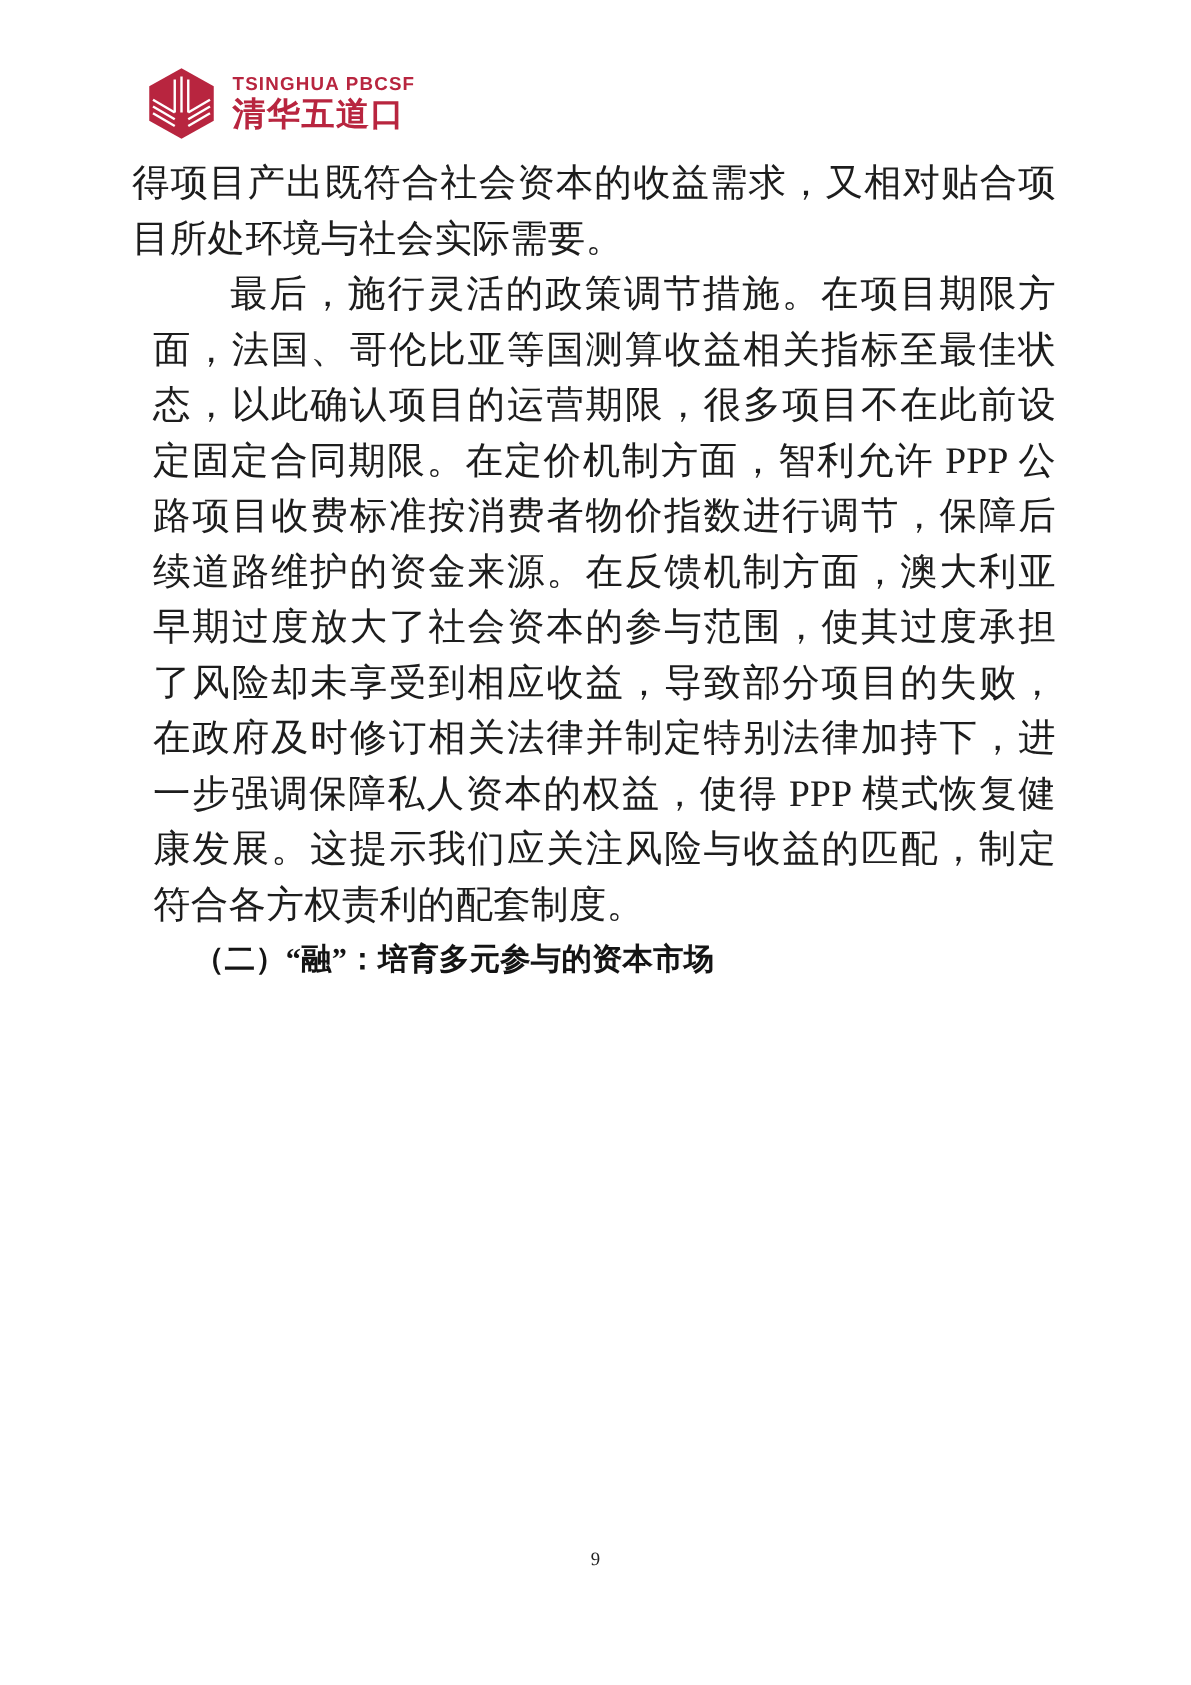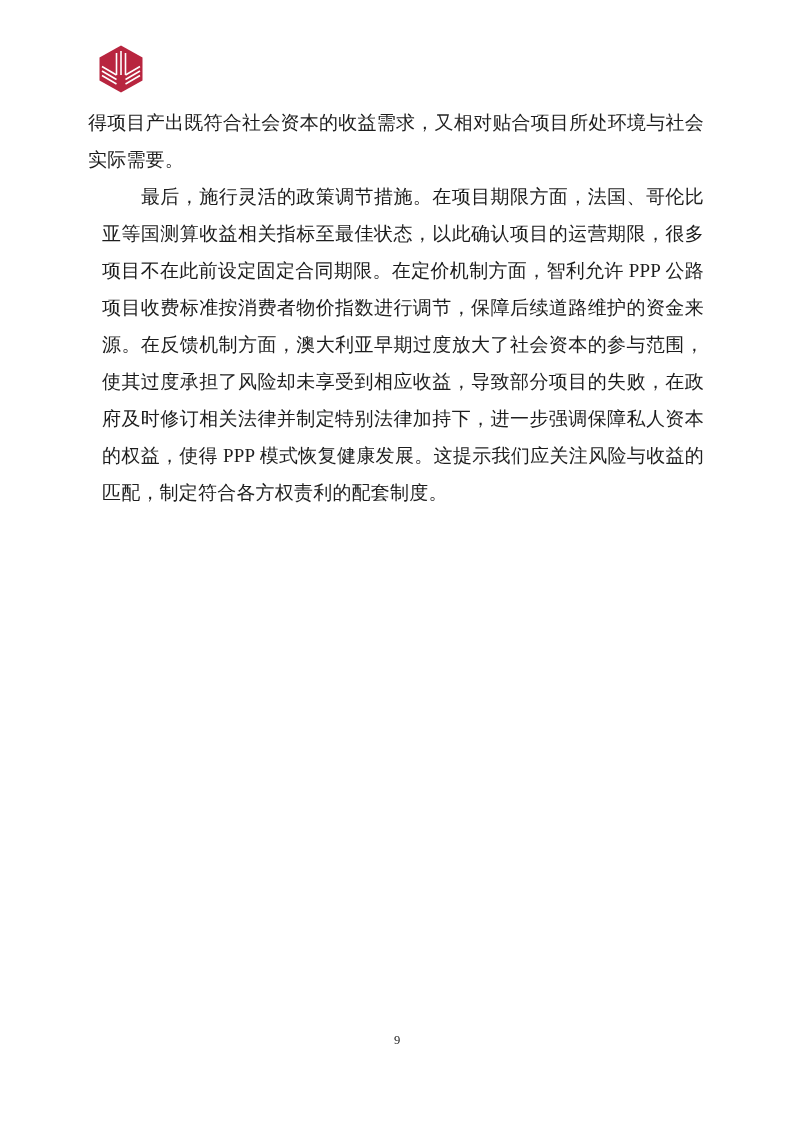--- a/index.html
+++ b/index.html
@@ -67,21 +67,21 @@
   
   .content {
     position: absolute;
     left: 88px;
     top: 104px;
     width: 616px;
   }
 
   p.para {
     margin: 0 0 0 0;
-    font-size: 19px;
+    font-size: 25px;
     line-height: 37px;
     text-align: justify;
     text-justify: inter-ideograph;
     letter-spacing: 0.2px;
     text-indent: 0;
     color: #1d1d1d;
   }
 
   p.para.indent {
     text-indent: 2.05em;
@@ -136,29 +136,34 @@
         <line x1="41" y1="62" x2="12" y2="45"></line>
         <line x1="41" y1="71" x2="12" y2="54"></line>
         <line x1="41" y1="80" x2="12" y2="63"></line>
 
         <line x1="59" y1="62" x2="88" y2="45"></line>
         <line x1="59" y1="71" x2="88" y2="54"></line>
         <line x1="59" y1="80" x2="88" y2="63"></line>
       </g>
     </svg>
 
+    <div class="logo-text">
+      <div class="logo-en">TSINGHUA PBCSF</div>
+      <div class="logo-cn">清华五道口</div>
+    </div>
   </div>
 
   <div class="content">
 
     <p class="para">得项目产出既符合社会资本的收益需求，又相对贴合项目所处环境与社会实际需要。</p>
 
     <p class="para indent">最后，施行灵活的政策调节措施。在项目期限方面，法国、哥伦比亚等国测算收益相关指标至最佳状态，以此确认项目的运营期限，很多项目不在此前设定固定合同期限。在定价机制方面，智利允许 PPP 公路项目收费标准按消费者物价指数进行调节，保障后续道路维护的资金来源。在反馈机制方面，澳大利亚早期过度放大了社会资本的参与范围，使其过度承担了风险却未享受到相应收益，导致部分项目的失败，在政府及时修订相关法律并制定特别法律加持下，进一步强调保障私人资本的权益，使得 PPP 模式恢复健康发展。这提示我们应关注风险与收益的匹配，制定符合各方权责利的配套制度。</p>
 
 
+    <p class="heading">（二）“融”：培育多元参与的资本市场</p>
 
   </div>
 
   <div class="footer">
     <span class="page-number">9</span>
   </div>
 
 </div>
 
 </body></html>

